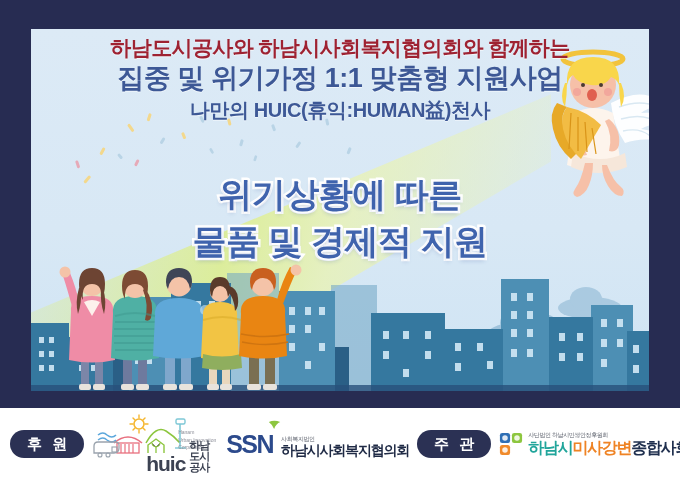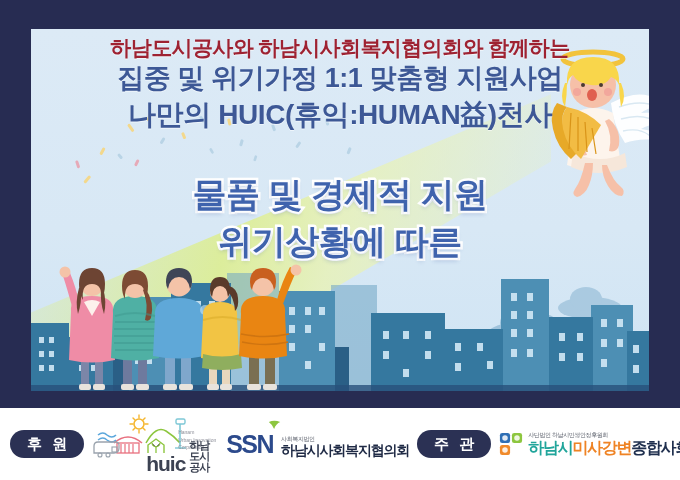--- a/index.html
+++ b/index.html
@@ -112,21 +112,21 @@
   .hl-red {
     font-size: 21px;
     font-weight: 700;
     color: #9e2232;
     letter-spacing: -0.6px;
     line-height: 1.25;
     white-space: nowrap;
     text-shadow: 0 1px 0 rgba(255,255,255,0.6);
   }
   .hl-navy {
-    font-size: 28px;
+    font-size: 20px;
     font-weight: 700;
     color: #3d5896;
     letter-spacing: -0.4px;
     line-height: 1.32;
     white-space: nowrap;
     text-shadow: 0 1px 0 rgba(255,255,255,0.55);
   }
   .hl-navy.l2 { font-size: 27px; }
 
   
@@ -540,22 +540,22 @@
       </g>
     </svg>
 
     <div class="headlines">
       <div class="hl-red">하남도시공사와 하남시사회복지협의회와 함께하는</div>
       <div class="hl-navy l2">집중 및 위기가정 1:1 맞춤형 지원사업</div>
       <div class="hl-navy">나만의 HUIC(휴익:HUMAN益)천사</div>
     </div>
 
     <div class="slogan">
+      <div class="slogan-line">위기상황에 따른</div>
       <div class="slogan-line">물품 및 경제적 지원</div>
-      <div class="slogan-line">위기상황에 따른</div>
     </div>
 
   </div>
 
   <div class="footer">
     <div class="footer-inner">
 
       <div class="pill">후 원</div>
 
       <div class="logo-group">

